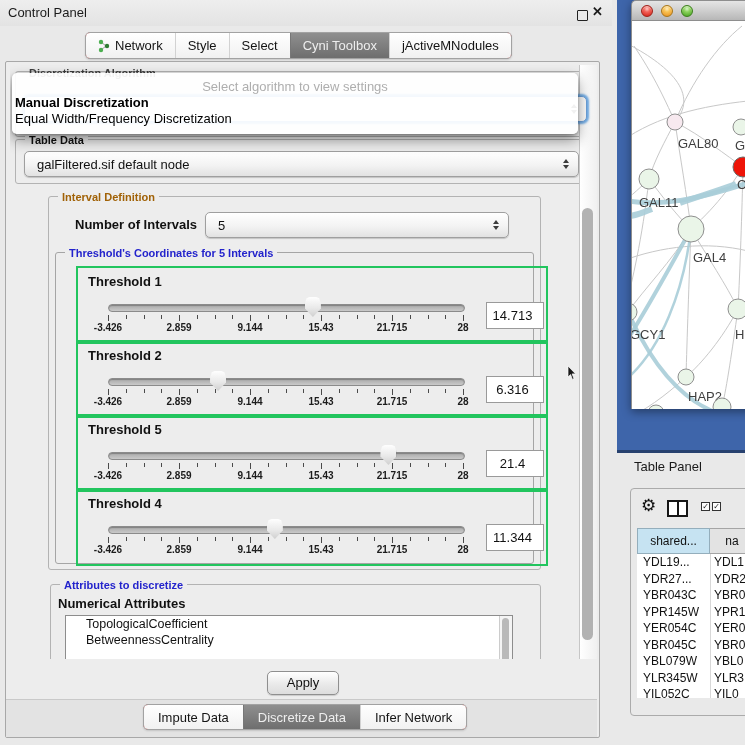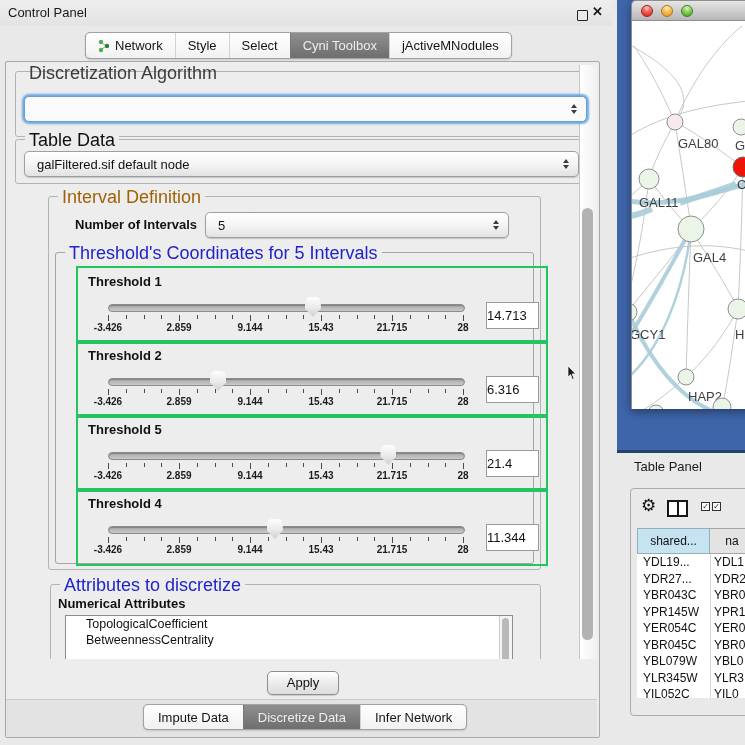--- a/index.html
+++ b/index.html
@@ -15,42 +15,42 @@
   .seg{display:flex;align-items:center;gap:5px;padding:0 12px;font-size:13px;color:#141414;background:linear-gradient(#ffffff,#f1f1f1);border-left:1px solid #d2d2d2;white-space:nowrap;}
   .seg:first-child{border-left:none;}
   .seg.sel{background:linear-gradient(#8f8f8f,#6e6e6e);color:#eeeeee;border-left-color:#777;}
   #tabstrip{left:85px;top:32px;}
   #bottomtabs{left:143px;top:704px;height:24px;}
   #bottomtabs .seg{padding:0 14px;}
   
   #frame{left:5px;top:61px;width:593px;height:675px;border:1px solid #a8a8a8;border-radius:2px;background:#ededed;}
   #scrollarea{left:10px;top:65px;width:587px;height:594px;overflow:hidden;background:#ededed;}
   .group{position:absolute;border:1px solid #b3b3b3;border-radius:3px;}
-  .gtitle{position:absolute;background:#ededed;padding:0 4px;font-size:18px;line-height:14px;white-space:nowrap;}
+  .gtitle{position:absolute;background:#ededed;padding:0 4px;font-size:11px;line-height:14px;white-space:nowrap;font-weight:bold;}
   .gtitle.green{color:#a16207;}
   .gtitle.blue{color:#2323cc;}
   .combo{position:absolute;border:1px solid #9f9f9f;border-radius:5px;background:linear-gradient(#ffffff,#f3f3f3 55%,#e2e2e2);box-shadow:0 1px 1px rgba(0,0,0,.18);font-size:13px;color:#111;display:flex;align-items:center;}
   .combo .txt{padding-left:12px;white-space:nowrap;}
   .stepper{position:absolute;right:9px;top:50%;transform:translateY(-50%);display:flex;flex-direction:column;align-items:center;gap:2px;}
   .tri-up{width:0;height:0;border-left:3.5px solid transparent;border-right:3.5px solid transparent;border-bottom:4.5px solid #3c3c3c;}
   .tri-dn{width:0;height:0;border-left:3.5px solid transparent;border-right:3.5px solid transparent;border-top:4.5px solid #3c3c3c;}
   #algo-combo{left:14px;top:31px;width:561px;height:24px;border:1px solid #6b9fd8;box-shadow:0 0 2px 2px rgba(88,158,224,.85);z-index:10;background:#fafafa;}
   
   #algo-popup{position:absolute;left:2px;top:8px;width:566px;height:61px;background:rgba(255,255,255,.93);border-radius:5px;box-shadow:0 6px 14px rgba(0,0,0,.42),0 1px 3px rgba(0,0,0,.28);z-index:50;font-size:13px;}
   #popup-prompt{text-align:center;color:#aeaeae;padding-top:6px;line-height:15px;}
   .popup-opt{padding-left:3px;line-height:15px;margin-top:1px;color:#000;white-space:nowrap;}
   .popup-opt.bold{font-weight:bold;}
   
   .thr{position:absolute;left:66px;width:468px;height:74px;border:2px solid #22c55e;}
   .thr-label{position:absolute;left:10px;top:6px;font-weight:bold;font-size:13px;}
   .thr-track{position:absolute;left:30px;top:36px;width:355px;height:6px;border-radius:4px;background:linear-gradient(#a9a9a9,#c9c9c9);border:1px solid #8b8b8b;box-shadow:inset 0 1px 1px rgba(0,0,0,.25);}
   .thr-thumb{position:absolute;top:29px;width:16px;height:20px;background:linear-gradient(#fefefe,#e9e9e9 55%,#cfcfcf);clip-path:polygon(0 32%,10% 6%,28% 0,72% 0,90% 6%,100% 32%,100% 58%,50% 100%,0 58%);filter:drop-shadow(0 0 1px #6f6f6f);}
   .tick{position:absolute;width:1px;background:#4a4a4a;top:47px;}
   .tlabel{position:absolute;width:60px;text-align:center;font-size:10px;font-weight:bold;color:#1c1c1c;top:54px;}
-  .thr-value{position:absolute;left:408px;top:34px;width:51px;height:25px;background:#fff;border:1px solid #9a9a9a;font-size:13px;line-height:25px;text-align:left;}
+  .thr-value{position:absolute;left:408px;top:34px;width:51px;height:25px;background:#fff;border:1px solid #9a9a9a;font-size:13px;line-height:25px;text-align:center;padding-right:5px;}
   
   #attr-list{position:absolute;left:55px;top:550px;width:446px;height:70px;background:#fff;border:1px solid #8d8d8d;overflow:hidden;}
   .attr-item{padding-left:20px;font-size:12.5px;line-height:16px;color:#111;white-space:nowrap;}
   #attr-scroll{position:absolute;right:0;top:0;bottom:0;width:12px;background:#f4f4f4;border-left:1px solid #ccc;}
   #attr-thumb{position:absolute;left:2px;top:2px;width:7px;height:52px;background:#b9b9b9;border-radius:4px;}
   
   #vscroll{left:569px;top:0;width:17px;height:594px;background:linear-gradient(to right,#ffffff,#f0f0f0);border-left:1px solid #c6c6c6;border-right:1px solid #c6c6c6;z-index:5;}
   #vthumb{position:absolute;left:2px;top:143px;width:11px;height:432px;background:#b2b2b2;border-radius:6px;}
   
   #apply-btn{left:267px;top:671px;width:70px;height:22px;border:1px solid #8f8f8f;border-radius:5px;background:linear-gradient(#ffffff,#eaeaea 55%,#dddddd);font-size:13px;text-align:center;line-height:21px;box-shadow:0 1px 1px rgba(0,0,0,.15);}
@@ -126,20 +126,27 @@
   <div class="group" style="left:5px;top:6px;width:569px;height:64px;">
     <div class="gtitle" style="left:9px;top:-6px;color:#3c3c3c;background:transparent;">Discretization Algorithm</div>
   </div>
   <div class="combo" id="algo-combo">
     <div class="stepper">
         <div class="tri-up"></div>
         <div class="tri-dn"></div>
       </div>
   </div>
 
+  <div id="algo-popup">
+    <div id="popup-prompt">Select algorithm to view settings</div>
+    <div id="popup-opts">
+        <div class="popup-opt bold">Manual Discretization</div>
+        <div class="popup-opt">Equal Width/Frequency Discretization</div>
+      </div>
+  </div>
 
   <div class="group" style="left:5px;top:74px;width:569px;height:43px;">
     <div class="gtitle" style="left:9px;top:-7px;color:#111;">Table Data</div>
   </div>
   <div class="combo" style="left:14px;top:86px;width:553px;height:24px;">
     <div class="txt">galFiltered.sif default node</div>
     <div class="stepper">
         <div class="tri-up"></div>
         <div class="tri-dn"></div>
       </div>

